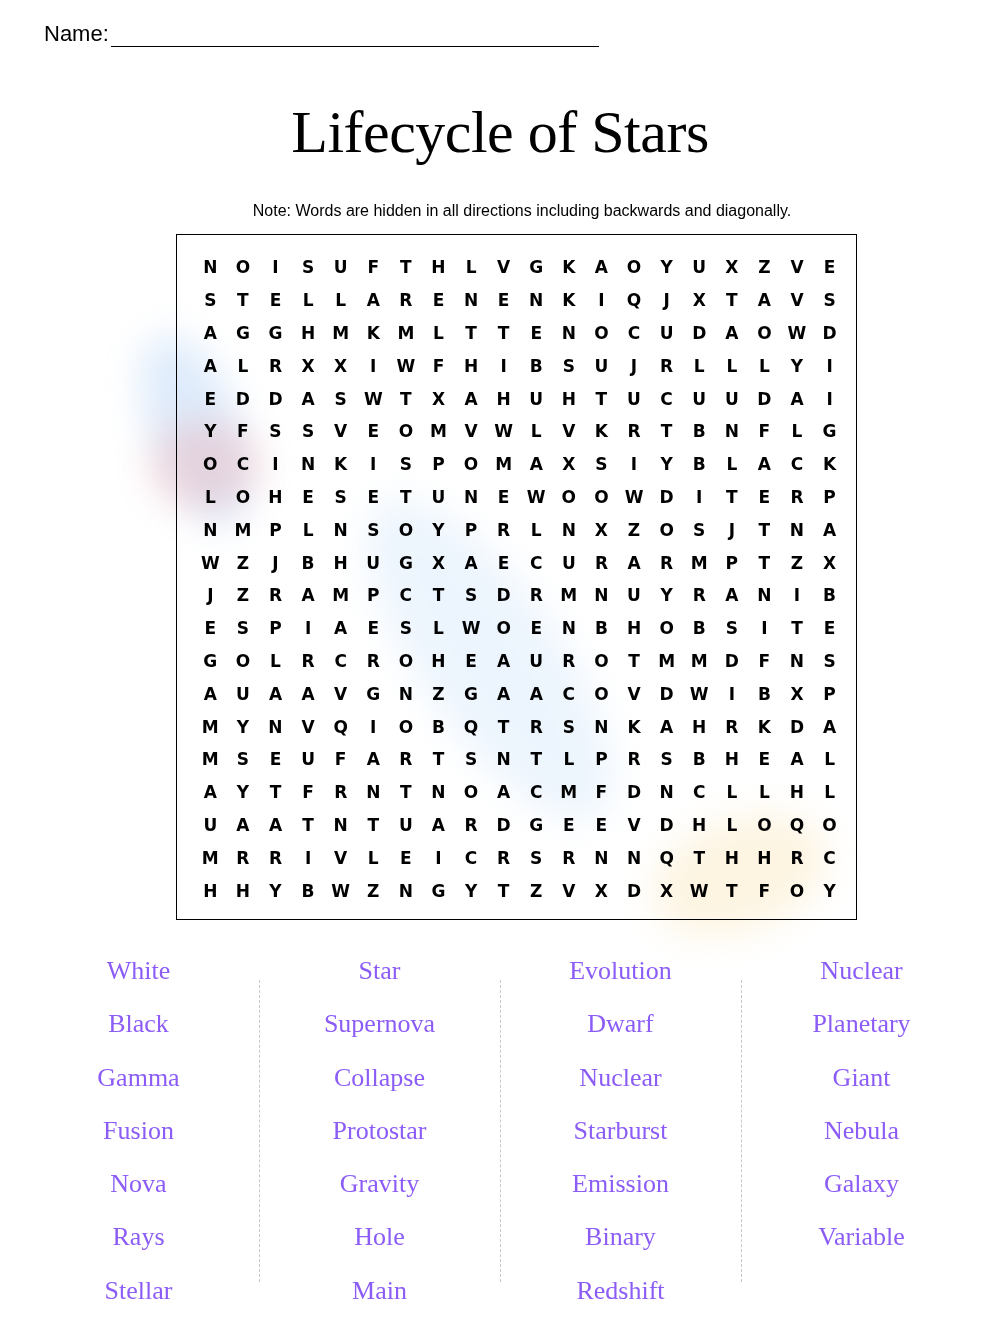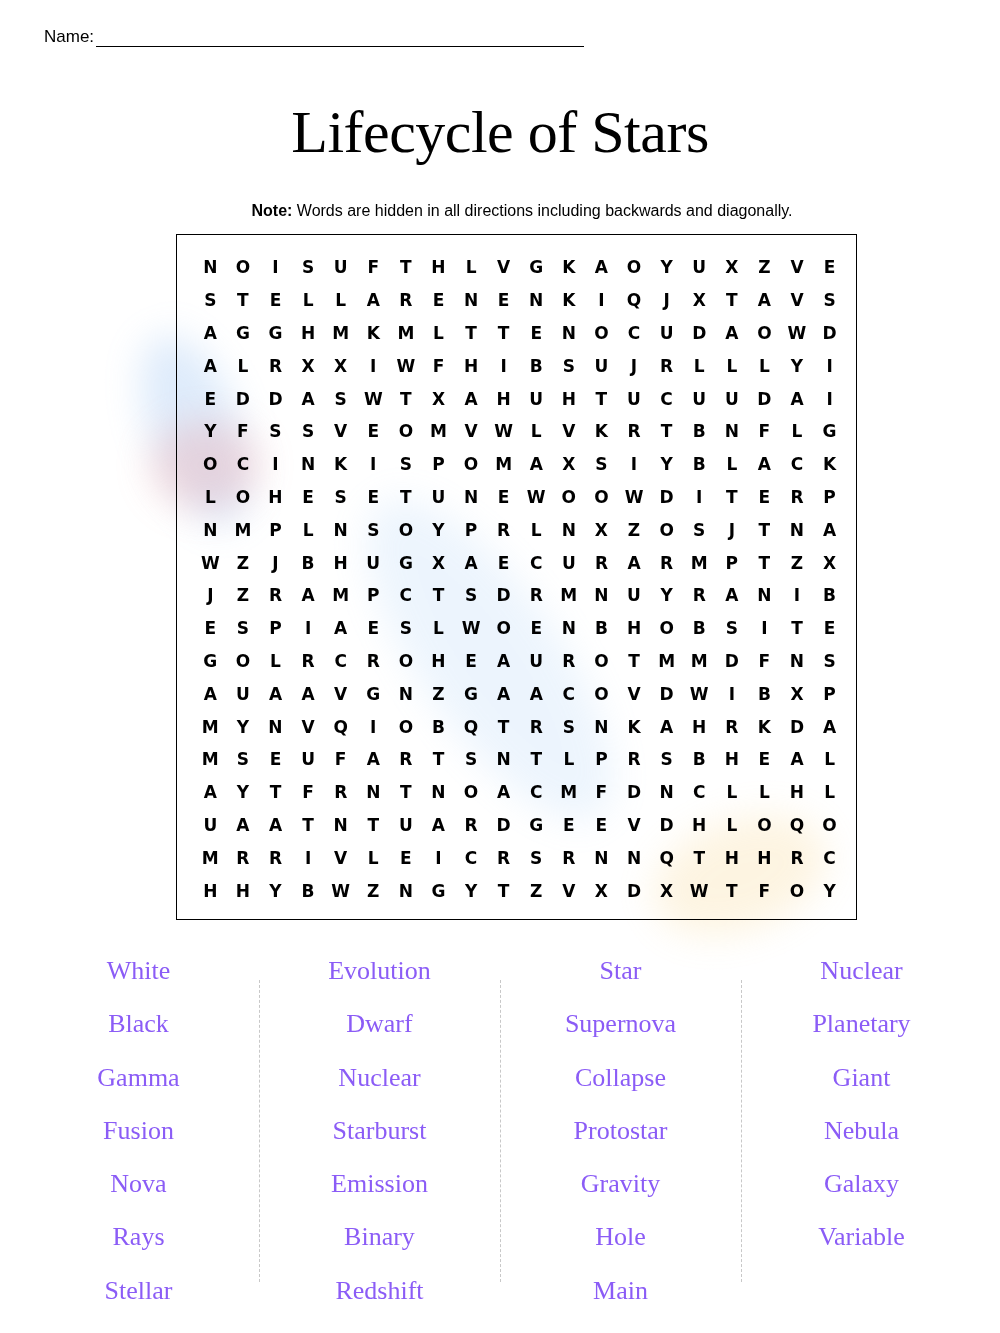--- a/index.html
+++ b/index.html
@@ -2,28 +2,28 @@
 <html><head>
 <meta charset="utf-8">
 <style>
   html, body { margin: 0; padding: 0; background: #ffffff; }
   body { width: 1000px; height: 1333px; position: relative; overflow: hidden; font-family: "Liberation Sans", sans-serif; color: #000; }
   .watermark { position: absolute; border-radius: 50%; filter: blur(18px); opacity: 0.25; pointer-events: none; }
   .wm1 { left: 150px; top: 330px; width: 90px; height: 200px; background: #7fb2ef; transform: rotate(-20deg); }
   .wm2 { left: 150px; top: 420px; width: 110px; height: 90px; background: #f08a8a; }
   .wm3 { left: 420px; top: 470px; width: 140px; height: 380px; background: #9cc8f5; transform: rotate(-35deg); opacity: 0.18; }
   .wm4 { left: 650px; top: 820px; width: 180px; height: 110px; background: #f7cf7a; transform: rotate(-20deg); opacity: 0.22; }
-  .header-line { position: absolute; top: 18px; left: 44px; right: 44px; display: flex; justify-content: flex-start; font-size: 17px; font-family: "Liberation Sans", sans-serif; }
+  .header-line { position: absolute; top: 18px; left: 44px; right: 44px; display: flex; justify-content: flex-start; font-size: 22px; font-family: "Liberation Sans", sans-serif; }
   .field { display: flex; align-items: flex-end; }
   .field .line { border-bottom: 1.5px solid #000; margin-left: 2px; height: 28px; }
   .name-line { width: 488px; }
   .date-line { width: 250px; }
   .title { position: absolute; top: 98px; left: 0; right: 0; text-align: center; font-family: "Liberation Serif", serif; font-weight: normal; font-size: 60px; letter-spacing: -0.5px; }
   .note { position: absolute; top: 202px; left: 0; right: 0; text-align: center; font-size: 16px; }
-  .note b { font-weight: bold; padding-left: 44px; }
+  .note b { font-weight: normal; padding-left: 44px; }
   .grid-box { position: absolute; left: 176px; top: 234px; width: 681px; height: 686px; border: 1.5px solid #000; box-sizing: border-box; }
   .grid { position: absolute; left: 17px; top: 16px; display: grid; grid-template-columns: repeat(20, 32.6px); grid-auto-rows: 32.8px; }
   .cell { font-family: "DejaVu Sans", sans-serif; font-weight: bold; font-size: 17px; display: flex; align-items: center; justify-content: center; }
   .words { position: absolute; top: 950px; left: 18px; width: 964px; display: grid; grid-template-columns: repeat(4, 241px); }
   .col { display: flex; flex-direction: column; align-items: center; position: relative; }
   .col + .col::before { content: ""; position: absolute; left: 0; top: 30px; height: 302px; border-left: 1.5px dashed #c8c8c8; }
   .word { font-family: "Liberation Serif", serif; font-size: 26px; height: 53.3px; line-height: 42px; color: #8b5cf6; }
 </style>
 </head>
 <body>
@@ -455,36 +455,36 @@
     <div class="col">
       <div class="word">White</div>
       <div class="word">Black</div>
       <div class="word">Gamma</div>
       <div class="word">Fusion</div>
       <div class="word">Nova</div>
       <div class="word">Rays</div>
       <div class="word">Stellar</div>
     </div>
     <div class="col">
+      <div class="word">Star</div>
+      <div class="word">Supernova</div>
+      <div class="word">Collapse</div>
+      <div class="word">Protostar</div>
+      <div class="word">Gravity</div>
+      <div class="word">Hole</div>
+      <div class="word">Main</div>
+    </div>
+    <div class="col">
       <div class="word">Evolution</div>
       <div class="word">Dwarf</div>
       <div class="word">Nuclear</div>
       <div class="word">Starburst</div>
       <div class="word">Emission</div>
       <div class="word">Binary</div>
       <div class="word">Redshift</div>
-    </div>
-    <div class="col">
-      <div class="word">Star</div>
-      <div class="word">Supernova</div>
-      <div class="word">Collapse</div>
-      <div class="word">Protostar</div>
-      <div class="word">Gravity</div>
-      <div class="word">Hole</div>
-      <div class="word">Main</div>
     </div>
     <div class="col">
       <div class="word">Nuclear</div>
       <div class="word">Planetary</div>
       <div class="word">Giant</div>
       <div class="word">Nebula</div>
       <div class="word">Galaxy</div>
       <div class="word">Variable</div>
     </div>
   </div>

